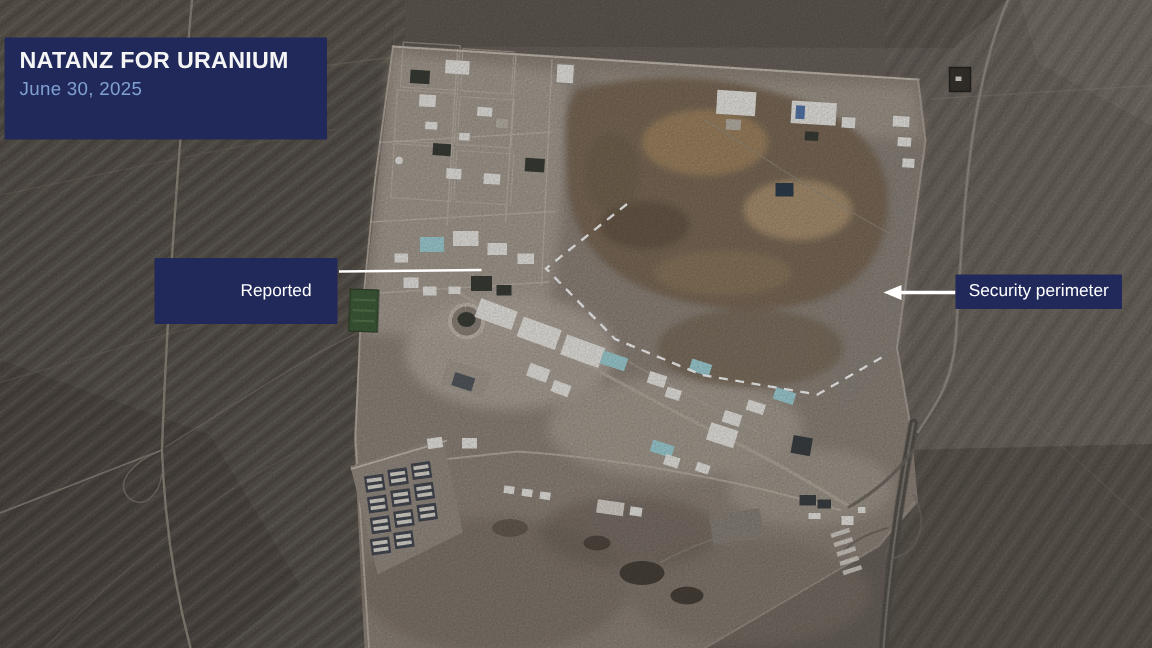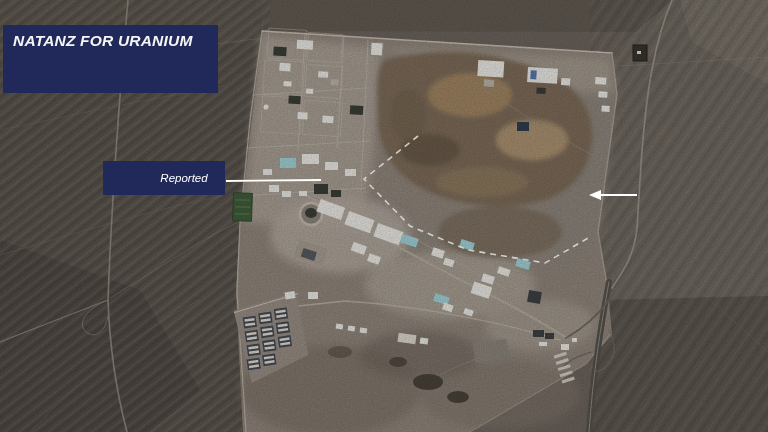--- a/index.html
+++ b/index.html
@@ -1,20 +1,19 @@
 <!DOCTYPE html>
 <html style="--card-bg: #20295a; --date-text: #7fa0d0; --annotation-line: #ffffff; --desert-dark: #57504a; --desert-light: #6f6860; --compound: #8f857b; --mound-brown: #7c6b58; --building-white: #e9e7e2; --building-cyan: #9fd0d6; --field-green: #3f5c39;"><head>
 <meta charset="utf-8">
 <style>
   html,body{margin:0;padding:0;background:#222;}
   .scene{
     position:relative;width:768px;height:432px;overflow:hidden;
     font-family:"Liberation Sans", sans-serif;
     background:#4c1d95;
-    font-style:italic;
   }
   .scene svg{position:absolute;left:0;top:0;display:block;}
   .card{
     position:absolute;background:var(--card-bg,#20295a);color:#fff;
     box-sizing:border-box;
   }
   .title-card{
     left:3px;top:25px;width:215px;height:68px;padding:7px 10px 6px 10px;
   }
   .title-line{
@@ -22,21 +21,21 @@
     color:#f5f5f5;white-space:nowrap;
   }
   .title-date{
     margin-top:3px;font-size:12.5px;color:var(--date-text,#7fa0d0);
     letter-spacing:.2px;
   }
   .label-card{
     display:flex;flex-direction:column;align-items:center;justify-content:center;
     text-align:center;font-size:11.5px;line-height:14.5px;color:#fff;
   }
-  .label-underground{left:103px;top:161px;width:122px;height:34px;padding-left:40px;}
+  .label-underground{left:103px;top:172px;width:122px;height:44px;padding-left:40px;}
   .label-perimeter{left:637px;top:183px;width:111px;height:23px;}
 </style>
 </head>
 <body>
 
 <div class="scene">
 
   <svg width="768" height="432" viewBox="0 0 768 432">
     <defs>
       <pattern id="ridge" width="9" height="9" patternUnits="userSpaceOnUse" patternTransform="rotate(-38)">
@@ -314,20 +313,24 @@
 
     <g>
       <line x1="226" y1="181" x2="321" y2="180" stroke="#ffffff" stroke-width="1.8"></line>
       <line x1="637" y1="195" x2="599" y2="195" stroke="#ffffff" stroke-width="2.2"></line>
       <polygon points="589,195 601,190 601,200" fill="#ffffff"></polygon>
     </g>
   </svg>
 
   <div class="card title-card">
     <div class="title-line">NATANZ FOR URANIUM</div>
+    <div class="title-date">June 30, 2025</div>
   </div>
 
   <div class="card label-card label-underground">
     <div>Reported</div>
   </div>
 
+  <div class="card label-card label-perimeter">
+    <div>Security perimeter</div>
+  </div>
 
 </div>
 
 </body></html>

